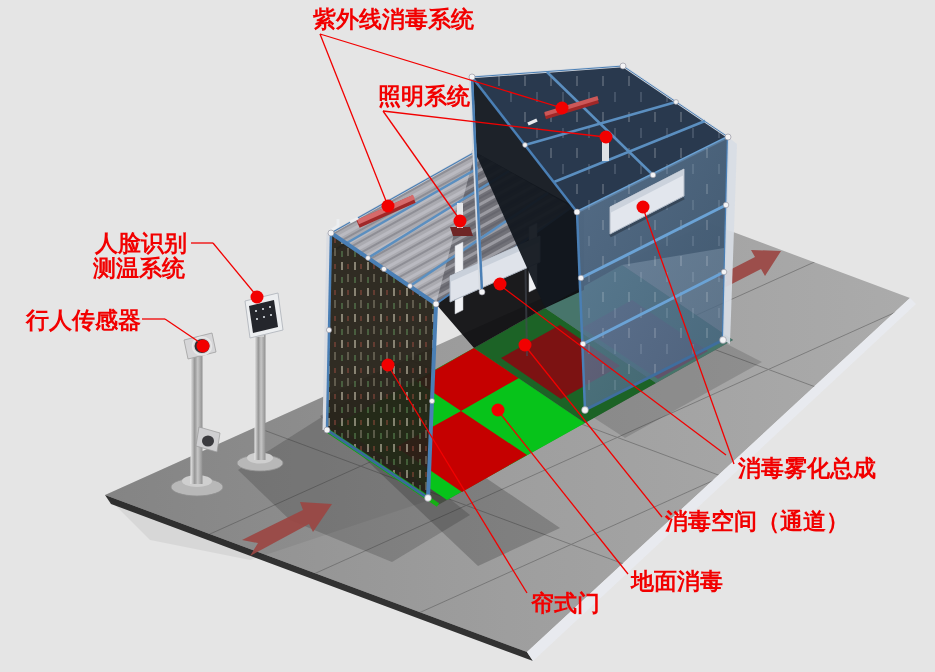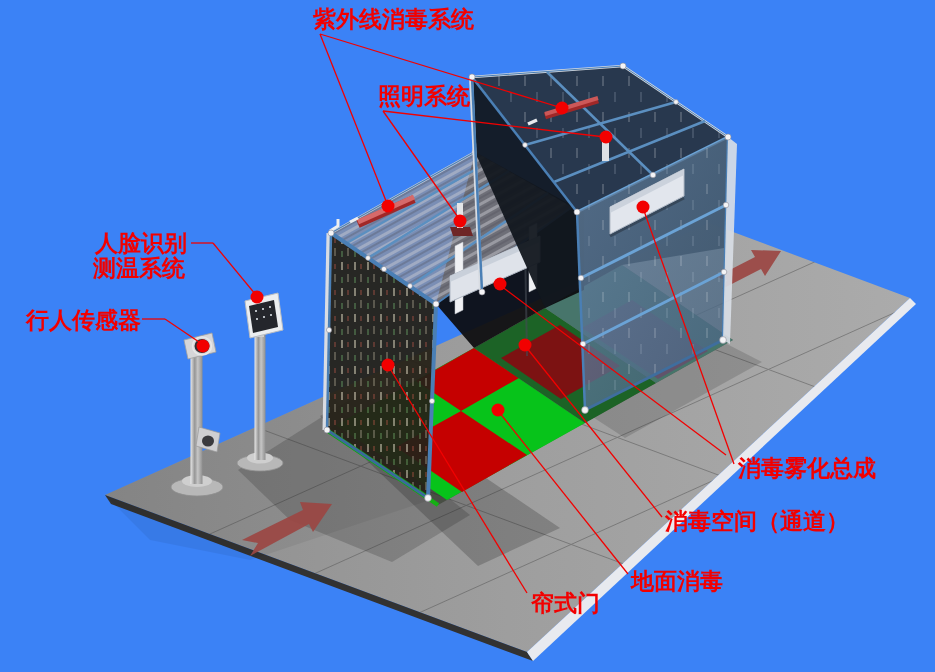--- a/index.html
+++ b/index.html
@@ -1,16 +1,16 @@
 <!DOCTYPE html>
 <html><head>
 <meta charset="utf-8">
 <style>
   html,body{margin:0;padding:0;background:#ffffff;}
-  #stage{position:relative;width:935px;height:672px;background:#3b82f6;overflow:hidden;
+  #stage{position:relative;width:935px;height:672px;background:#e5e5e5;overflow:hidden;
          font-family:"DejaVu Sans","Liberation Sans",sans-serif;}
   svg{position:absolute;left:0;top:0;}
   .lbl{font-family:"DejaVu Sans","Liberation Sans",sans-serif;font-size:23px;font-weight:700;}
   .callout-line{fill:none;stroke-width:1.3px;}
   .node{fill:#f4f4f6;stroke:#8a8a96;stroke-width:.6px;}
   .beam{stroke:#5b8fc0;stroke-width:2.5px;}
   .beam2{stroke:#6ba3d6;stroke-width:3px;}
   .frame{stroke:#4a7fb5;}
 </style>
 </head>

